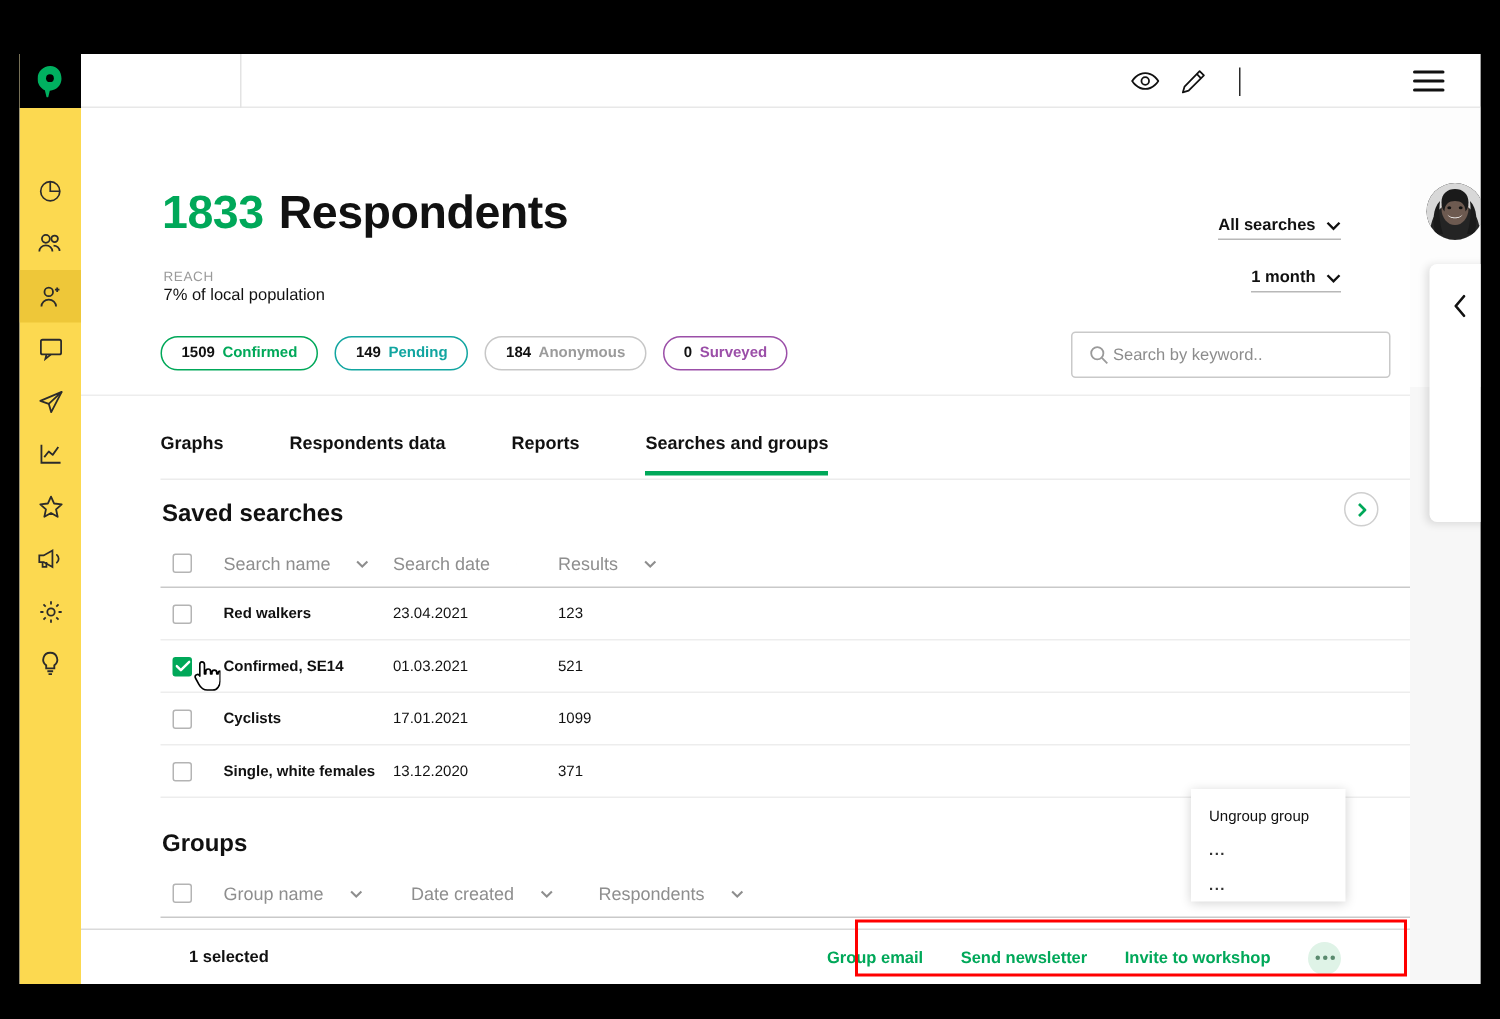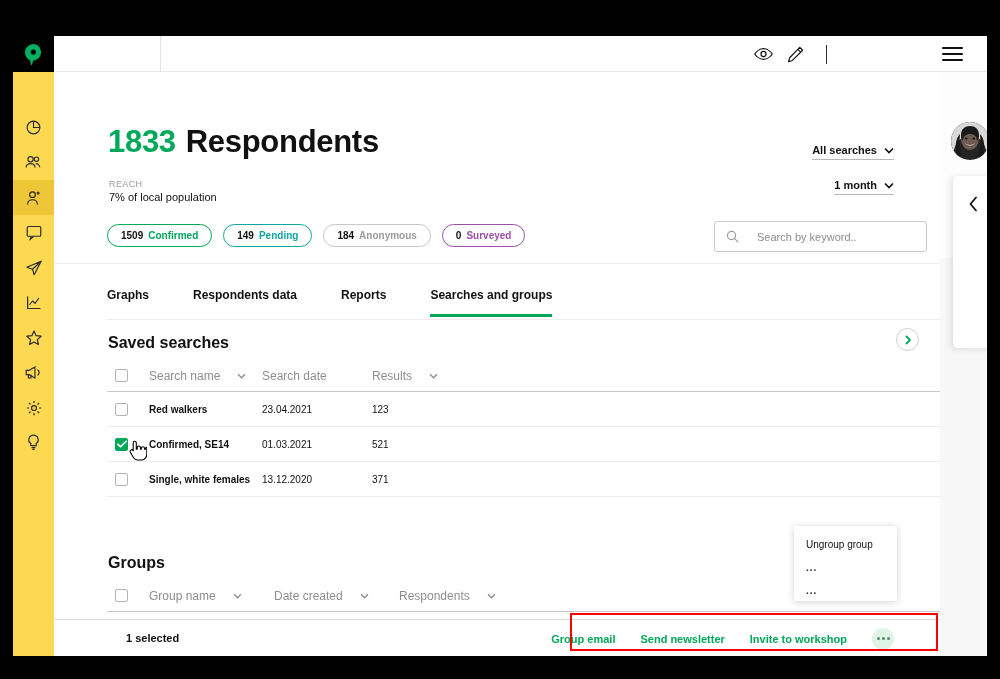--- a/index.html
+++ b/index.html
@@ -145,21 +145,21 @@
   }
   #filter-proposals { top: 72px; }
   #filter-period { top: 107px; }
   .chev { display: inline-block; }
 
   
   #searchbox {
     position: absolute; left: 660px; top: 149px;
     width: 213px; height: 31px;
     border: 1px solid #c9c9c9; border-radius: 3px;
-    display: flex; align-items: center; gap: 18px;
+    display: flex; align-items: center; gap: 3px;
     padding: 0 11px;
     background: #fff;
     cursor: text;
   }
   #search-placeholder { font-size: 11px; color: #8c8c8c; }
 
   
   #tabs {
     position: absolute; left: 53px; top: 216px;
     display: flex; gap: 0; align-items: flex-end;
@@ -507,20 +507,28 @@
             <svg width="10" height="8" viewBox="0 0 12 9" fill="none" stroke="#fff" stroke-width="2" stroke-linecap="round" stroke-linejoin="round">
                 <path d="M1 4.6l3.3 3.2L11 1.2"></path>
               </svg>
           </div>
         </div>
         <div class="c-name dcell b">Confirmed, SE14</div>
         <div class="c-date dcell">01.03.2021</div>
         <div class="c-res dcell">521</div>
       </div>
 
+      <div class="row">
+        <div class="c-check">
+          <div class="cbox"></div>
+        </div>
+        <div class="c-name dcell b">Cyclists</div>
+        <div class="c-date dcell">17.01.2021</div>
+        <div class="c-res dcell">1099</div>
+      </div>
 
       <div class="row">
         <div class="c-check">
           <div class="cbox"></div>
         </div>
         <div class="c-name dcell b">Single, white females</div>
         <div class="c-date dcell">13.12.2020</div>
         <div class="c-res dcell">371</div>
       </div>
     </div>

